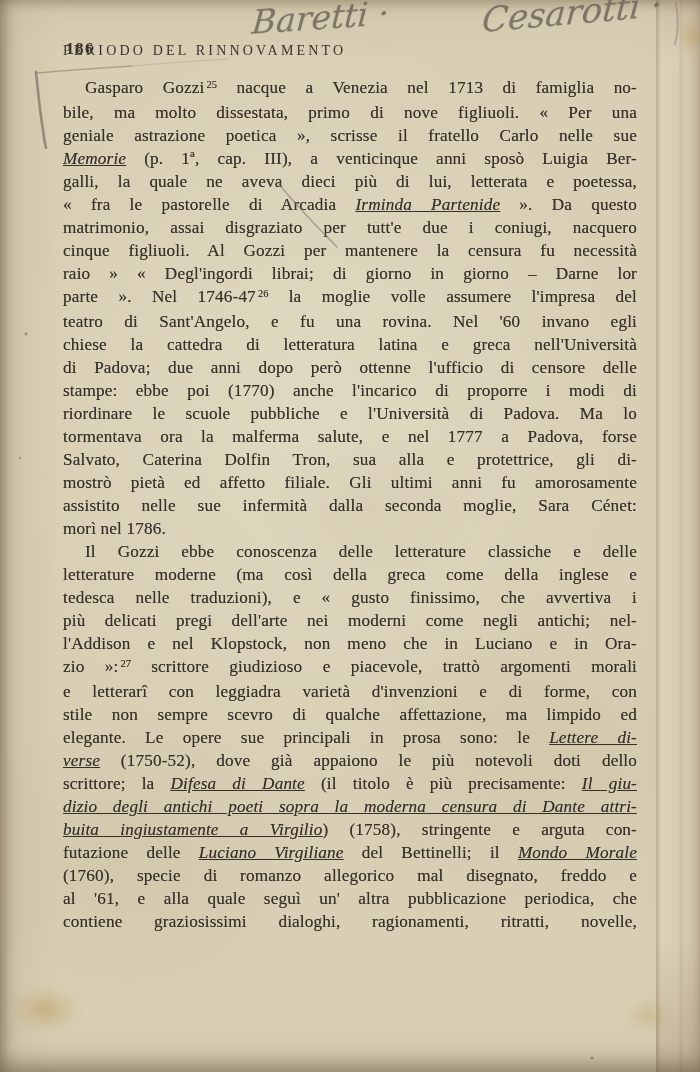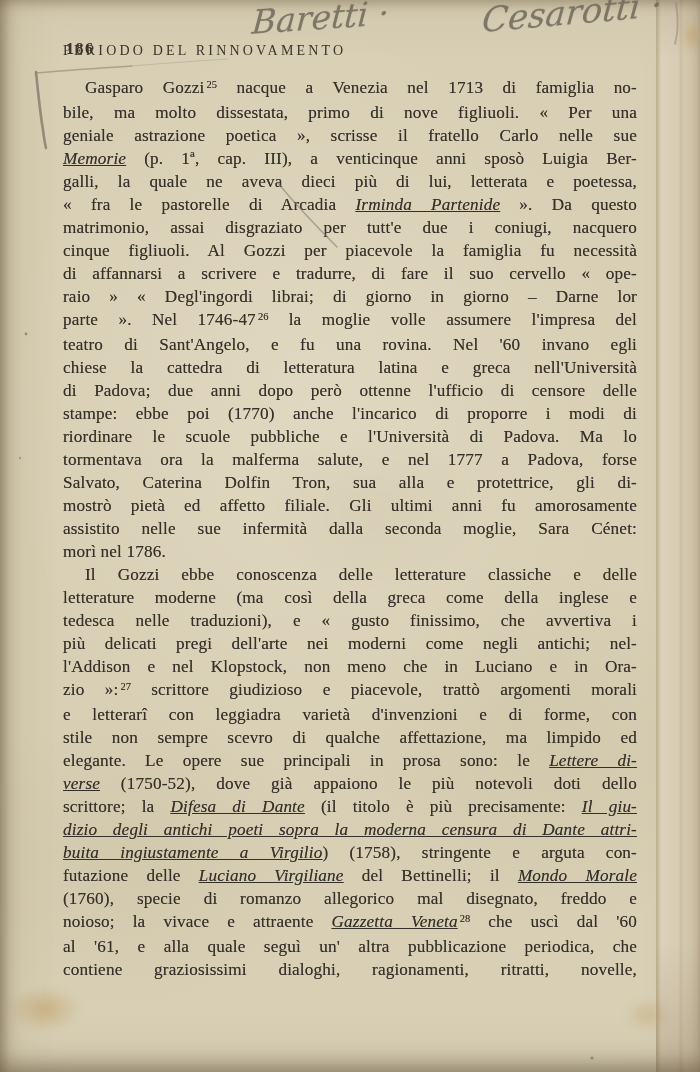--- a/index.html
+++ b/index.html
@@ -97,22 +97,21 @@
   <div class="running-header">PERIODO DEL RINNOVAMENTO</div>
 
   <div class="body-text" id="body-text">
       <div class="line indent"><span>Gasparo Gozzi</span><span class="sup">25</span><span> nacque a Venezia nel 1713 di famiglia no-</span></div>
       <div class="line"><span>bile, ma molto dissestata, primo di nove figliuoli. « Per una</span></div>
       <div class="line"><span>geniale astrazione poetica », scrisse il fratello Carlo nelle sue</span></div>
       <div class="line"><span class="it">Memorie</span><span> (p. 1ª, cap. III), a venticinque anni sposò Luigia Ber-</span></div>
       <div class="line"><span>galli, la quale ne aveva dieci più di lui, letterata e poetessa,</span></div>
       <div class="line"><span>« fra le pastorelle di Arcadia </span><span class="it">Irminda Partenide</span><span> ». Da questo</span></div>
       <div class="line"><span>matrimonio, assai disgraziato per tutt'e due i coniugi, nacquero</span></div>
-      <div class="line"><span>cinque figliuoli. Al Gozzi per piacevole la famiglia fu necessità</span></div>
-      <div class="line"><span>di affannarsi a scrivere e tradurre, di fare il suo cervello « ope-</span></div>
+      <div class="line"><span>cinque figliuoli. Al Gozzi per mantenere la censura fu necessità</span></div>
       <div class="line"><span>raio » « Degl'ingordi librai; di giorno in giorno – Darne lor</span></div>
       <div class="line"><span>parte ». Nel 1746-47</span><span class="sup">26</span><span> la moglie volle assumere l'impresa del</span></div>
       <div class="line"><span>teatro di Sant'Angelo, e fu una rovina. Nel '60 invano egli</span></div>
       <div class="line"><span>chiese la cattedra di letteratura latina e greca nell'Università</span></div>
       <div class="line"><span>di Padova; due anni dopo però ottenne l'ufficio di censore delle</span></div>
       <div class="line"><span>stampe: ebbe poi (1770) anche l'incarico di proporre i modi di</span></div>
       <div class="line"><span>riordinare le scuole pubbliche e l'Università di Padova. Ma lo</span></div>
       <div class="line"><span>tormentava ora la malferma salute, e nel 1777 a Padova, forse</span></div>
       <div class="line"><span>Salvato, Caterina Dolfin Tron, sua alla e protettrice, gli di-</span></div>
       <div class="line"><span>mostrò pietà ed affetto filiale. Gli ultimi anni fu amorosamente</span></div>
@@ -126,21 +125,20 @@
       <div class="line"><span>zio »:</span><span class="sup">27</span><span> scrittore giudizioso e piacevole, trattò argomenti morali</span></div>
       <div class="line"><span>e letterarî con leggiadra varietà d'invenzioni e di forme, con</span></div>
       <div class="line"><span>stile non sempre scevro di qualche affettazione, ma limpido ed</span></div>
       <div class="line"><span>elegante. Le opere sue principali in prosa sono: le </span><span class="it">Lettere di-</span></div>
       <div class="line"><span class="it">verse</span><span> (1750-52), dove già appaiono le più notevoli doti dello</span></div>
       <div class="line"><span>scrittore; la </span><span class="it">Difesa di Dante</span><span> (il titolo è più precisamente: </span><span class="it">Il giu-</span></div>
       <div class="line"><span class="it">dizio degli antichi poeti sopra la moderna censura di Dante attri-</span></div>
       <div class="line"><span class="it">buita ingiustamente a Virgilio</span><span>) (1758), stringente e arguta con-</span></div>
       <div class="line"><span>futazione delle </span><span class="it">Luciano Virgiliane</span><span> del Bettinelli; il </span><span class="it">Mondo Morale</span></div>
       <div class="line"><span>(1760), specie di romanzo allegorico mal disegnato, freddo e</span></div>
-      <div class="line"><span>noioso; la vivace e attraente </span><span class="it">Gazzetta Veneta</span><span class="sup">28</span><span> che uscì dal '60</span></div>
       <div class="line"><span>al '61, e alla quale seguì un' altra pubblicazione periodica, che</span></div>
       <div class="line"><span>contiene graziosissimi dialoghi, ragionamenti, ritratti, novelle,</span></div>
     </div>
 
   <div class="handwriting hw-left">Baretti ·</div>
   <div class="handwriting hw-right">Cesarotti ·</div>
 
   <svg class="pencil-svg" width="700" height="1072" viewBox="0 0 700 1072">
 
     <path d="M36,72 C38,92 40,112 43,130 C44,138 45,144 46,148" fill="none" stroke="#7d766a" stroke-width="2.6" stroke-linecap="round" opacity="0.75"></path>

